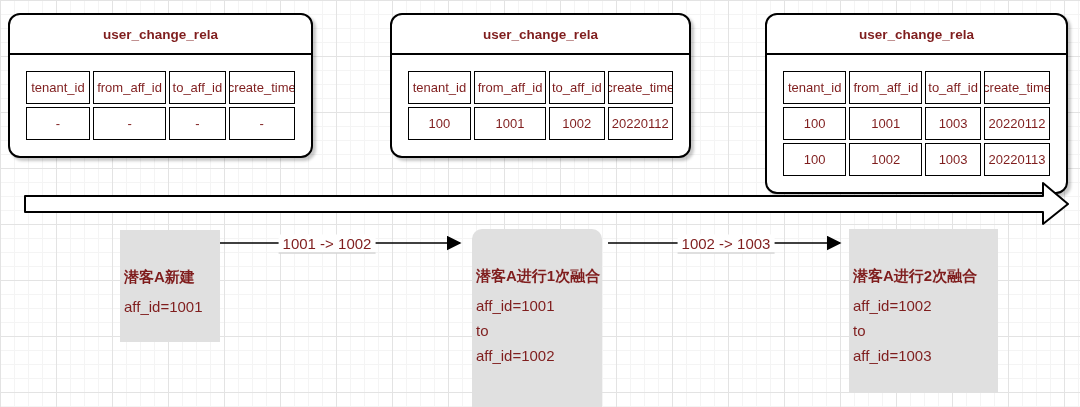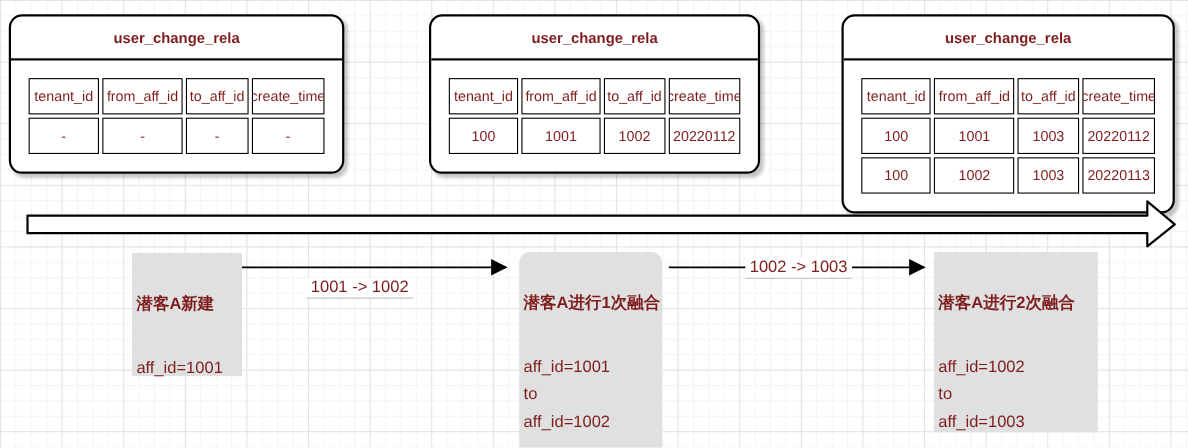--- a/index.html
+++ b/index.html
@@ -29,21 +29,21 @@
   .db-cell {
     border:1.5px solid #000; height:31px; background:#fff;
     display:flex; align-items:center; justify-content:center;
     font-size:13px; white-space:nowrap; overflow:hidden;
   }
 
   
   .stage { position:absolute; background:#e0e0e0; box-sizing:border-box; padding:0 4px; }
   .stage-title { font-weight:bold; font-size:15px; line-height:21px; margin-top:36px; white-space:nowrap; }
   .stage-line { font-size:15px; line-height:21px; white-space:nowrap; }
-  .stage-line.first { margin-top:37px; }
+  .stage-line.first { margin-top:9px; }
   .stage-line + .stage-line { margin-top:4px; }
 
   
   .edge-label {
     position:absolute; transform:translate(-50%,-50%);
     background:#fff; font-size:15px; padding:0 4px 1px;
     border-bottom:1px solid #bfbfbf; white-space:nowrap;
   }
 
   .overlay { position:absolute; left:0; top:0; width:1080px; height:407px; pointer-events:none; }
@@ -122,16 +122,16 @@
     <div class="stage-line">aff_id=1002</div>
   </div>
 
   <div class="stage" style="left:849px; top:229px; width:149px; height:164px;">
     <div class="stage-title">潜客A进行2次融合</div>
     <div class="stage-line first">aff_id=1002</div>
     <div class="stage-line">to</div>
     <div class="stage-line">aff_id=1003</div>
   </div>
 
-  <div class="edge-label" style="left:327px; top:244px;margin-top:18px;">1001 -&gt; 1002</div>
+  <div class="edge-label" style="left:327px; top:244px;">1001 -&gt; 1002</div>
   <div class="edge-label" style="left:726px; top:244px;">1002 -&gt; 1003</div>
 
 </div>
 
 </body></html>

